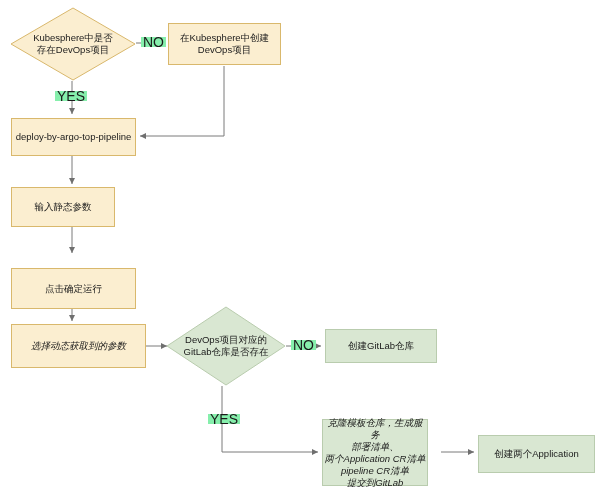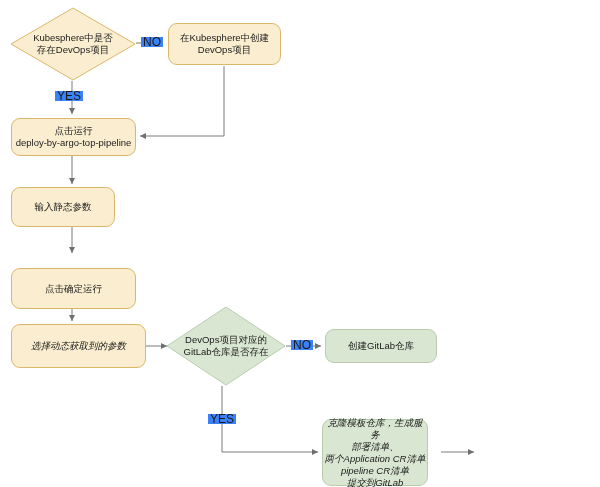--- a/index.html
+++ b/index.html
@@ -31,21 +31,21 @@
     display: flex;
     align-items: center;
     justify-content: center;
     text-align: center;
     font-size: 9.5px;
     line-height: 12px;
     color: #1a1a1a;
     z-index: 2;
   }
   .node.process {
-    border-radius: 9px;
+    border-radius: 0;
     border: 1px solid #d6b656;
   }
   .node.process.yellow {
     background: #fbeed0;
     border-color: #d9b86c;
   }
   .node.process.green {
     background: #d9e7d2;
     border-color: #b9ccae;
   }
@@ -59,24 +59,24 @@
     padding: 0 4px;
   }
   .diamond-svg {
     position: absolute;
     left: 0;
     top: 0;
     z-index: 1;
   }
   .edge-label {
     position: absolute;
-    font-size: 12px;
+    font-size: 14px;
     line-height: 10px;
     color: #1a1a1a;
-    background: #3b82f6;
+    background: #86efac;
     padding: 0 2px;
     z-index: 3;
     white-space: nowrap;
   }
   .nl { display: block; }
 </style>
 </head>
 <body>
 
 <div id="canvas">
@@ -123,21 +123,20 @@
 
   <div class="node process yellow" style="left:168px; top:23px; width:113px; height:42px;">
     <div>
       <span class="nl">在Kubesphere中创建</span>
       <span class="nl">DevOps项目</span>
     </div>
   </div>
 
   <div class="node process yellow" style="left:11px; top:118px; width:125px; height:38px;">
     <div>
-      <span class="nl">点击运行</span>
       <span class="nl">deploy-by-argo-top-pipeline</span>
     </div>
   </div>
 
   <div class="node process yellow" style="left:11px; top:187px; width:104px; height:40px;">
     <div>
       <span class="nl">输入静态参数</span>
     </div>
   </div>
 
@@ -172,19 +171,24 @@
   <div class="node process green" style="left:322px; top:419px; width:106px; height:67px;font-style:italic;">
     <div>
       <span class="nl">克隆模板仓库，生成服务</span>
       <span class="nl">部署清单、</span>
       <span class="nl">两个Application CR清单</span>
       <span class="nl">pipeline CR清单</span>
       <span class="nl">提交到GitLab</span>
     </div>
   </div>
 
+  <div class="node process green" style="left:478px; top:435px; width:117px; height:38px;">
+    <div>
+      <span class="nl">创建两个Application</span>
+    </div>
+  </div>
 
   <div class="edge-label" style="left:141px; top:37px;">NO</div>
   <div class="edge-label" style="left:55px; top:91px;">YES</div>
   <div class="edge-label" style="left:291px; top:340px;">NO</div>
   <div class="edge-label" style="left:208px; top:414px;">YES</div>
 
 </div>
 
 </body></html>

